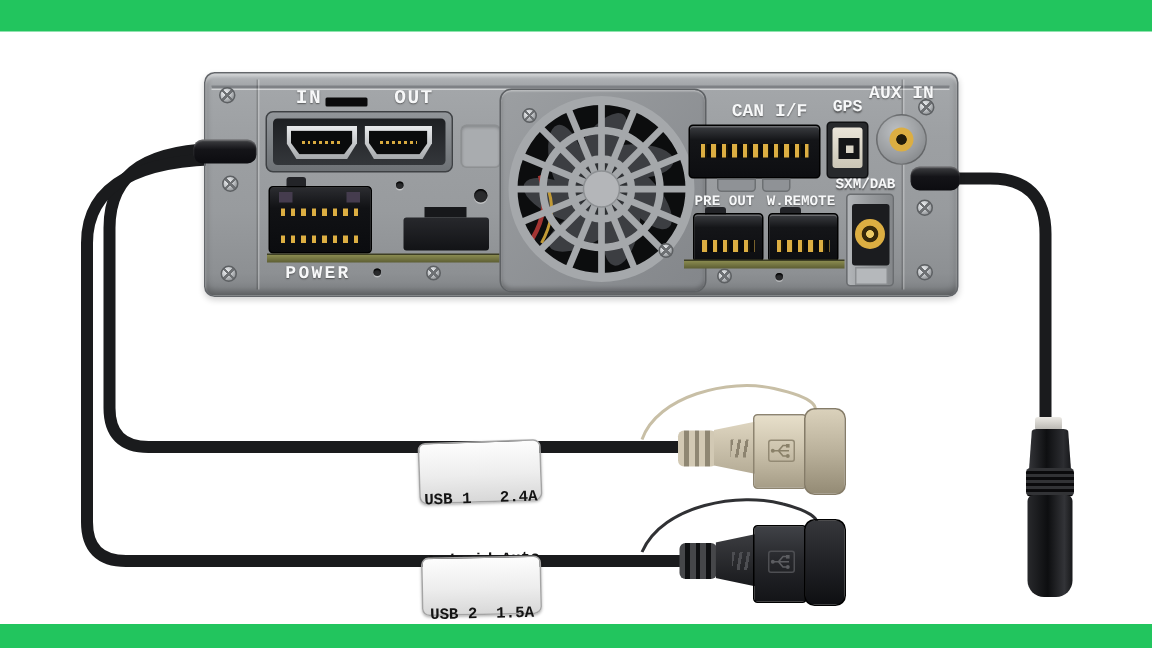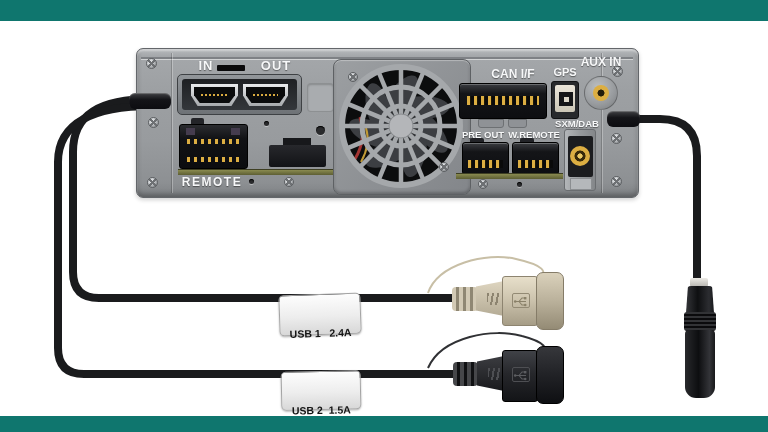--- a/index.html
+++ b/index.html
@@ -1,17 +1,17 @@
 <!DOCTYPE html>
 <html><head>
 <meta charset="utf-8">
 <style>
   html,body{margin:0;padding:0;background:#000;}
-  .stage{position:relative;width:768px;height:432px;background:#0f766e;overflow:hidden;
-         font-family:Liberation Sans, sans-serif;}
+  .stage{position:relative;width:768px;height:432px;background:#22c55e;overflow:hidden;
+         font-family:Liberation Mono, monospace;}
   .white-bg{position:absolute;left:0;top:21px;width:768px;height:395px;background:#ffffff;}
   .layer{position:absolute;left:0;top:0;width:768px;height:432px;}
 
   
   .chassis{position:absolute;left:136px;top:48px;width:501px;height:148px;
     background:linear-gradient(180deg,#b6b9bc 0%,#a4a7aa 5%,#9da0a3 28%,#989b9e 62%,#8d9093 90%,#7e8184 100%);
     border:1px solid #63666a;border-radius:7px;
     box-shadow:inset 0 2px 2px rgba(255,255,255,.4), inset 0 -3px 5px rgba(0,0,0,.28), 0 2px 4px rgba(0,0,0,.18);}
   .groove{position:absolute;left:4px;top:8px;width:492px;height:2px;background:#7e8185;box-shadow:0 1px 0 rgba(255,255,255,.5);}
   .seam{position:absolute;top:4px;bottom:4px;width:1px;background:rgba(0,0,0,.18);box-shadow:1px 0 0 rgba(255,255,255,.28);}
@@ -162,21 +162,21 @@
     <div class="panel-label" style="left:139px;top:16px;font-size:13px;letter-spacing:1px">OUT</div>
 
     <div class="pwr-tab"></div>
     <div class="pwr-body">
       <div class="pwr-slot" style="left:6px"></div>
       <div class="pwr-slot" style="left:51px"></div>
       <div class="pwr-pins" style="top:14px"></div>
       <div class="pwr-pins" style="top:32px"></div>
     </div>
     <div class="pcb" style="left:41px;top:120px;width:155px"></div>
-    <div class="panel-label" style="left:75px;top:133px;font-size:12px;letter-spacing:1.5px">REMOTE</div>
+    <div class="panel-label" style="left:75px;top:133px;font-size:12px;letter-spacing:1.5px">POWER</div>
     <div class="hole" style="left:112px;top:130px;width:5px;height:5px"></div>
     <div class="screw sm" style="left:147px;top:128px"></div>
     <div class="bracket-tab"></div>
     <div class="bracket-body"></div>
     <div class="hole" style="left:127px;top:72px;width:5px;height:5px"></div>
     <div class="hole" style="left:179px;top:77px;width:9px;height:9px"></div>
     <div class="lite-panel"></div>
 
     <div class="fan">
       <svg width="138" height="136" viewBox="0 0 138 136">

